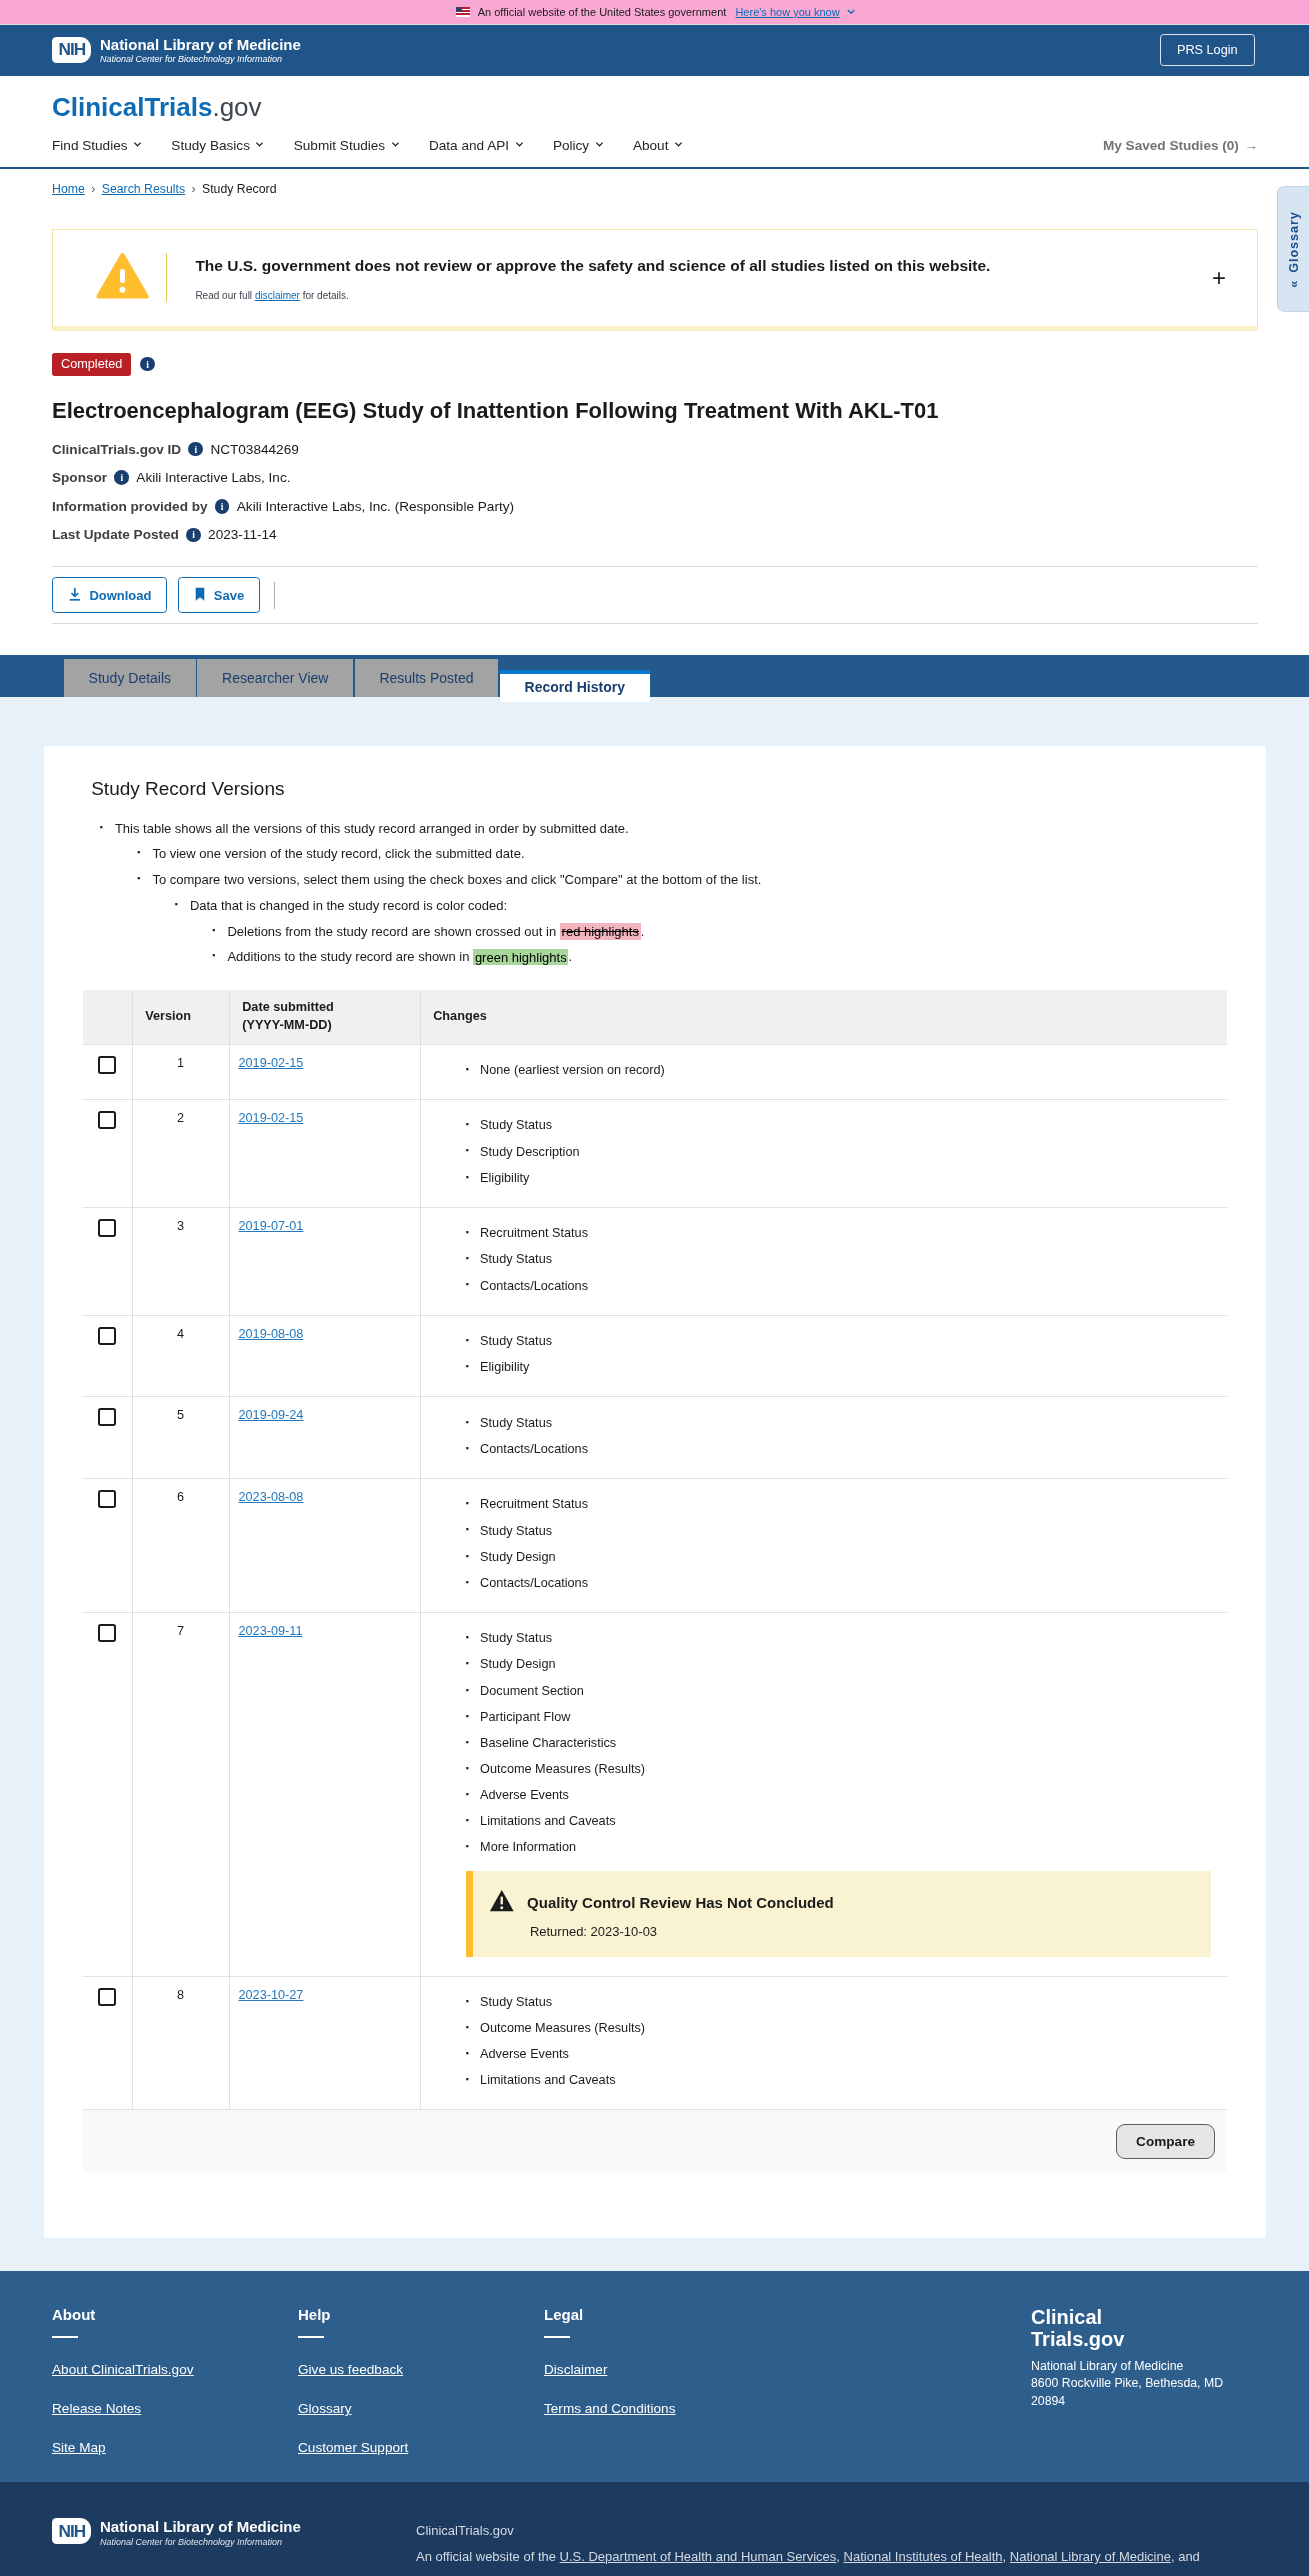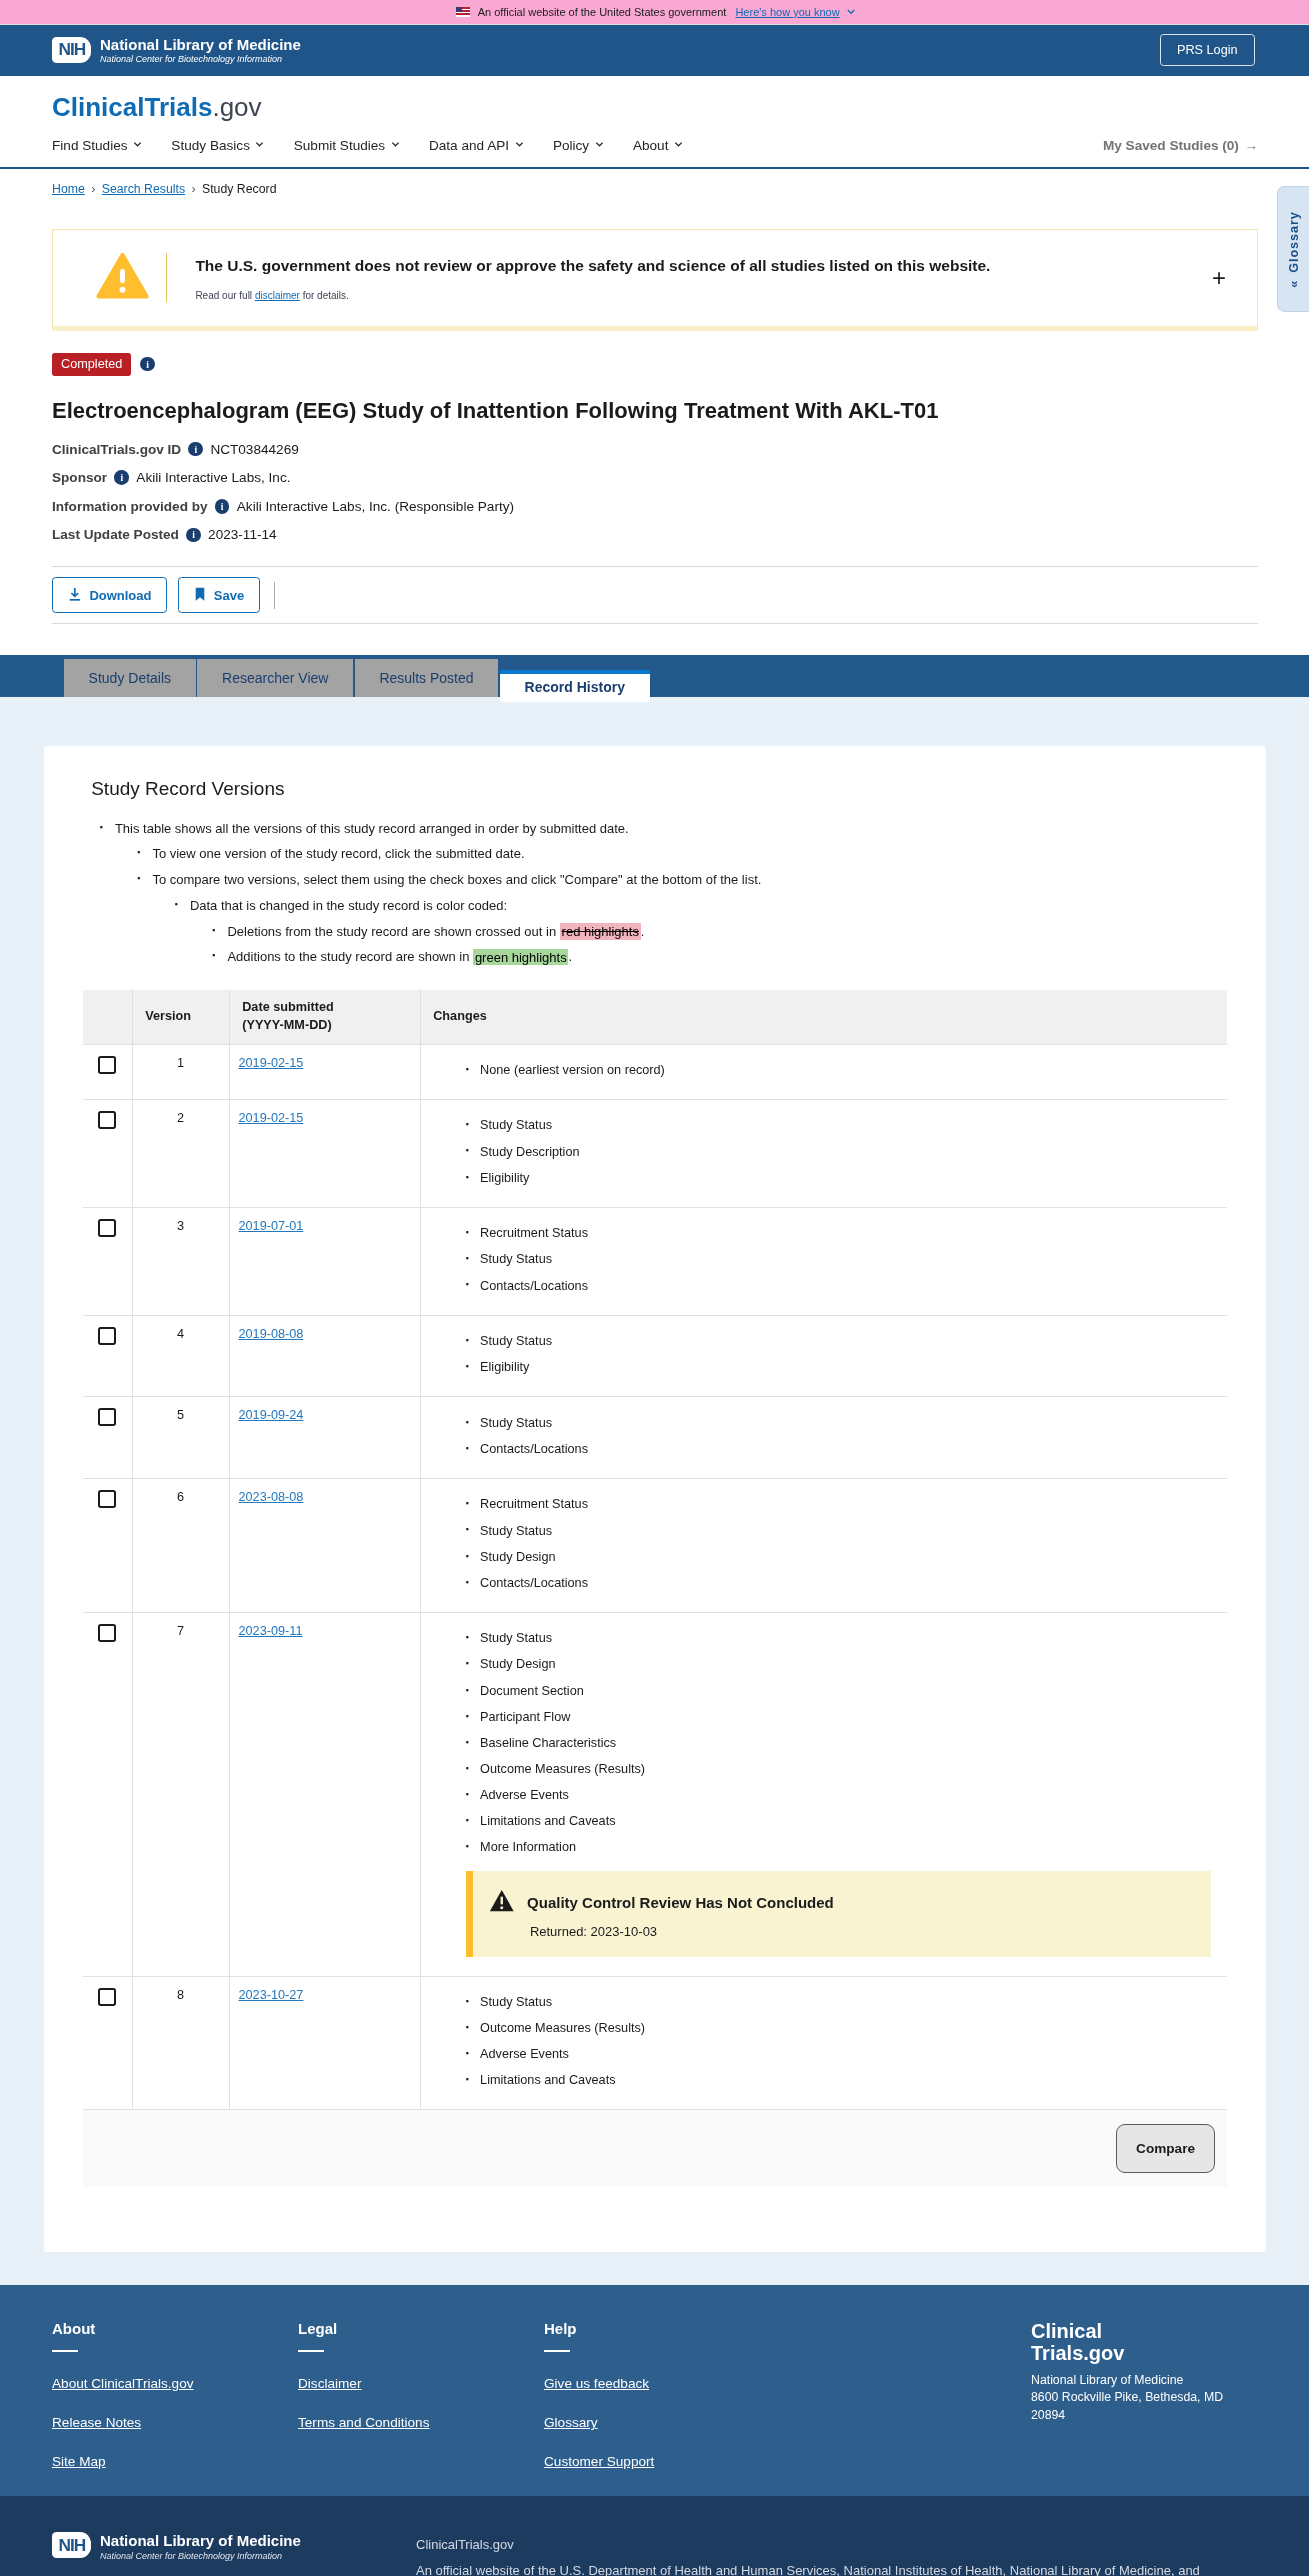--- a/index.html
+++ b/index.html
@@ -98,21 +98,21 @@
   ul.chg { list-style:none; margin:1.8px 0 3.6px 36px; }
   ul.chg li { position:relative; padding-left:14.6px; margin:6.4px 0 9px; line-height:1.35; }
   ul.chg li::before { content:"▪"; position:absolute; left:0; top:0.9px; font-size:9px; }
 
   .qc-box { margin:14.6px 7.3px 7.3px 36px; background:#faf3d2; border-left:7.3px solid #ffbe2e; padding:18px 18px 18px 16.4px; }
   .qc-head { display:flex; align-items:center; gap:12.7px; }
   .qc-title { font-size:15px; font-weight:bold; }
   .qc-returned { margin:9px 0 0 41px; font-size:13px; }
 
   tfoot td { background:#fafafa; text-align:right; padding:13.6px 12px !important; }
-  .compare-btn { background:#e6e6e6; border:1.8px solid #565c65; border-radius:9px; font-weight:bold; font-size:13.6px; padding:16px 19px; color:#1b1b1b; font-family:inherit; cursor:pointer; }
+  .compare-btn { background:#e6e6e6; border:1.8px solid #565c65; border-radius:9px; font-weight:bold; font-size:13.6px; padding:9px 19px; color:#1b1b1b; font-family:inherit; cursor:pointer; }
 
   
   .footer { background:#2d5e8c; color:#fff; padding:35px 52px 27px; display:flex; }
   .f-col { width:246px; }
   .f-col h3 { font-size:15px; font-weight:bold; }
   .f-col h3::after { content:""; display:block; width:25.5px; height:1.8px; background:#fff; margin-top:13.6px; }
   .f-col a { display:block; color:#fff; font-size:13.6px; text-decoration:underline; margin-top:24px; width:max-content; }
   .f-brand { margin-left:auto; width:227px; }
   .f-logo { font-size:20px; font-weight:bold; line-height:1.1; }
   .f-org { font-size:12.3px; margin-top:9px; }
@@ -456,29 +456,29 @@
 </div>
 
 <div class="footer">
   <div class="f-col">
     <h3>About</h3>
     <a>About ClinicalTrials.gov</a>
     <a>Release Notes</a>
     <a>Site Map</a>
   </div>
   <div class="f-col">
-    <h3>Legal</h3>
-    <a>Disclaimer</a>
-    <a>Terms and Conditions</a>
-  </div>
-  <div class="f-col">
     <h3>Help</h3>
     <a>Give us feedback</a>
     <a>Glossary</a>
     <a>Customer Support</a>
+  </div>
+  <div class="f-col">
+    <h3>Legal</h3>
+    <a>Disclaimer</a>
+    <a>Terms and Conditions</a>
   </div>
   <div class="f-brand">
     <div class="f-logo">
       <div>Clinical</div>
       <div>Trials.gov</div>
     </div>
     <div class="f-org">National Library of Medicine</div>
     <div class="f-addr">8600 Rockville Pike, Bethesda, MD 20894</div>
   </div>
 </div>

